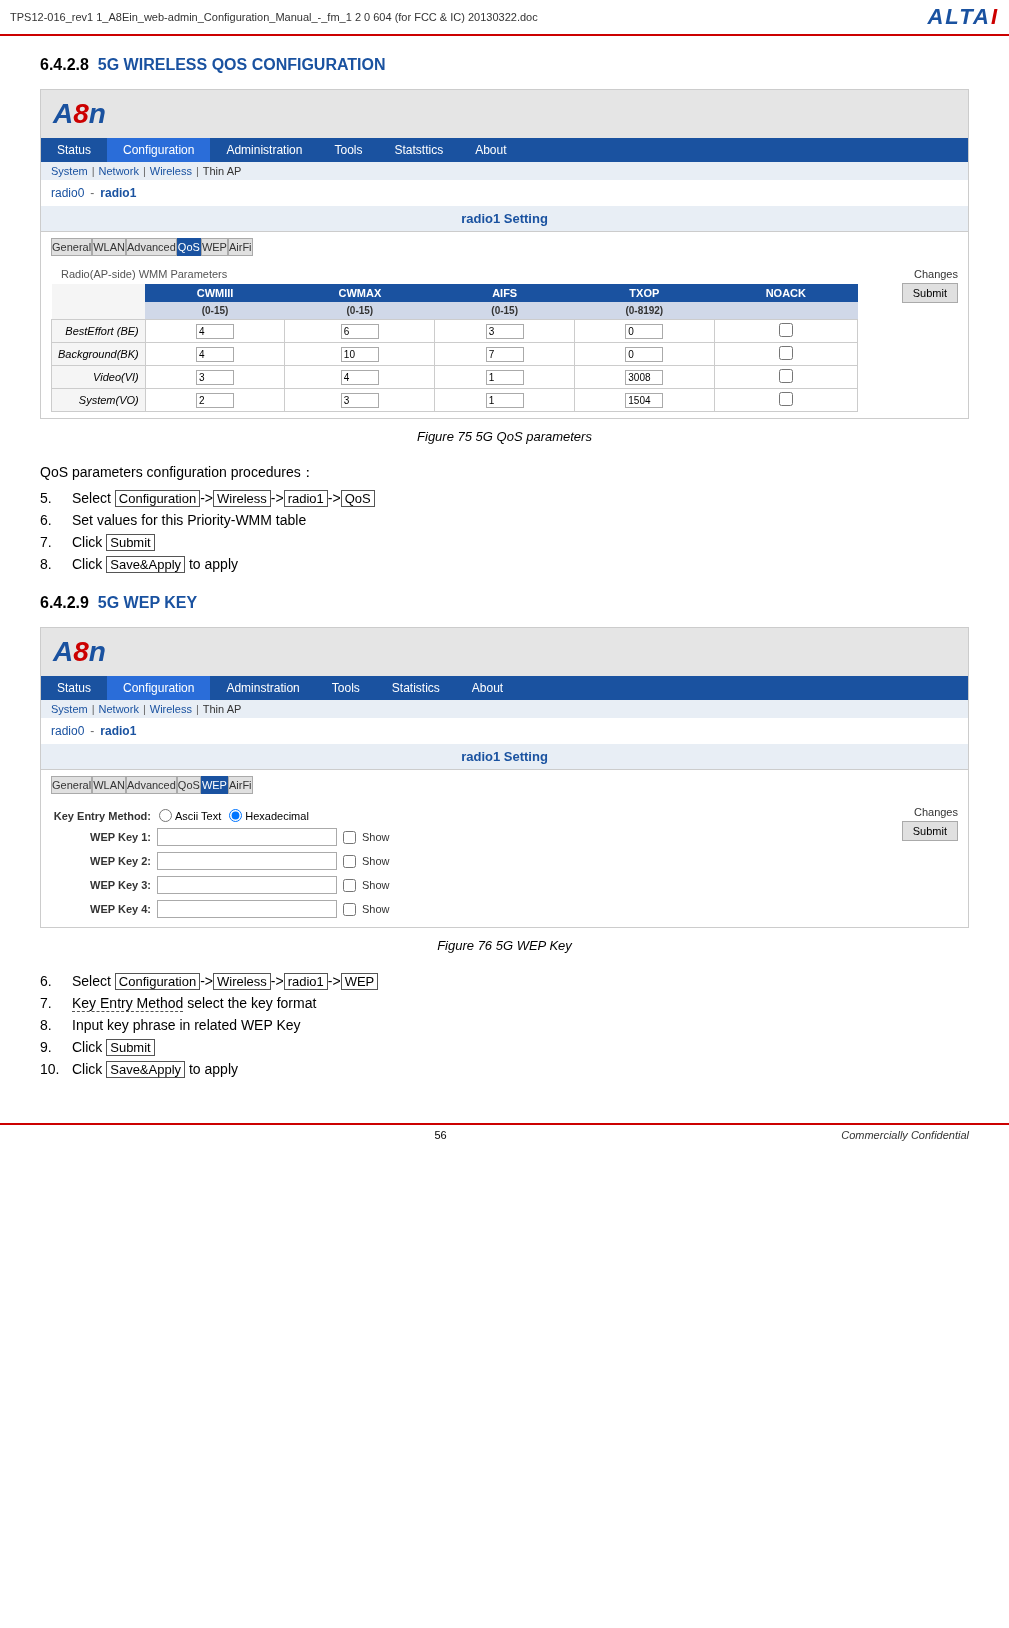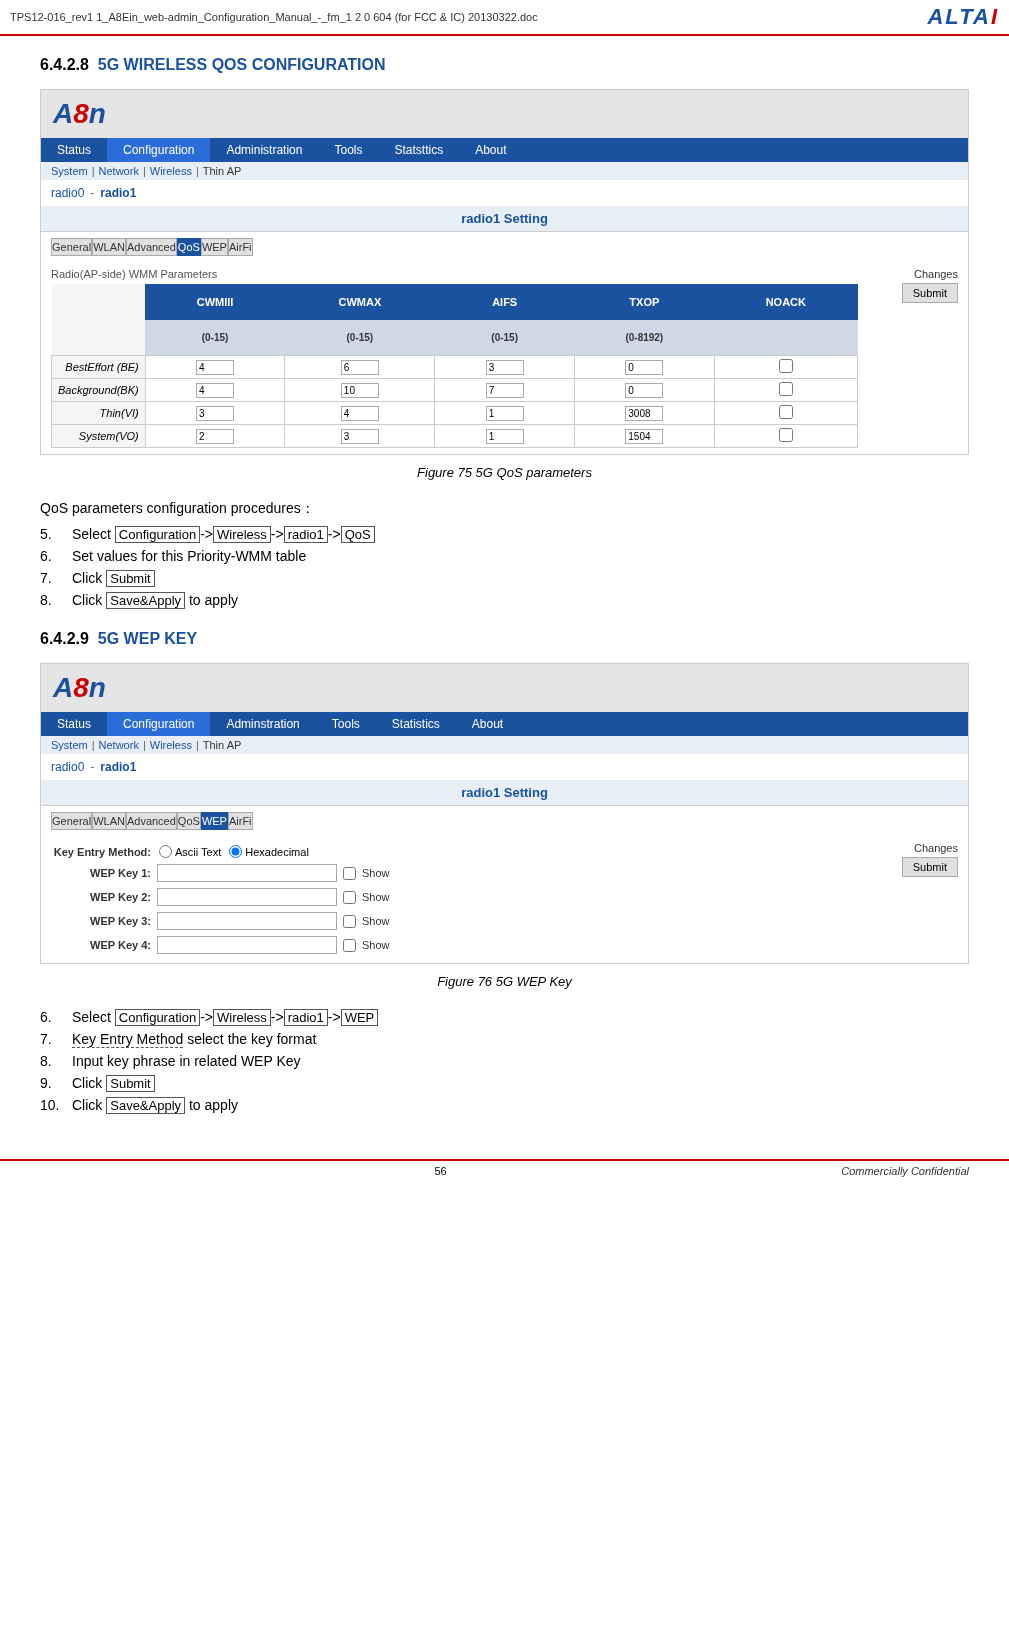--- a/index.html
+++ b/index.html
@@ -148,21 +148,21 @@
 
     
     .wmm-table {
       width: 100%;
       border-collapse: collapse;
       font-size: 11px;
     }
     .wmm-table th {
       background: #1a52a0;
       color: #fff;
-      padding: 12px 6px;
+      padding: 3px 6px;
       text-align: center;
       font-size: 11px;
     }
     .wmm-table td {
       padding: 3px 6px;
       border: 1px solid #ccc;
       font-size: 11px;
       text-align: center;
     }
     .wmm-table td.label-cell {
@@ -180,20 +180,21 @@
     .wmm-table input[type=checkbox] { width: 14px; height: 14px; }
     .range-row th {
       background: #d0d8e8;
       color: #333;
       font-size: 10px;
     }
     .section-label {
       font-size: 11px;
       color: #555;
       margin-bottom: 4px;
+      margin-left: 10px;
     }
 
     
     .fig-caption {
       text-align: center;
       font-style: italic;
       font-size: 13px;
       margin: 10px 0 20px 0;
       color: #000;
     }
@@ -347,21 +348,21 @@
   </tr>
               <tr>
     <td class="label-cell"><em>Background(BK)</em></td>
     <td><input type="text" value="4" style=""></td>
     <td><input type="text" value="10" style=""></td>
     <td><input type="text" value="7" style=""></td>
     <td><input type="text" value="0" style=""></td>
     <td><input type="checkbox" style=""></td>
   </tr>
               <tr>
-    <td class="label-cell"><em>Thin(VI)</em></td>
+    <td class="label-cell"><em>Video(VI)</em></td>
     <td><input type="text" value="3" style=""></td>
     <td><input type="text" value="4" style=""></td>
     <td><input type="text" value="1" style=""></td>
     <td><input type="text" value="3008" style=""></td>
     <td><input type="checkbox" style=""></td>
   </tr>
               <tr>
     <td class="label-cell"><em>System(VO)</em></td>
     <td><input type="text" value="2" style=""></td>
     <td><input type="text" value="3" style=""></td>

